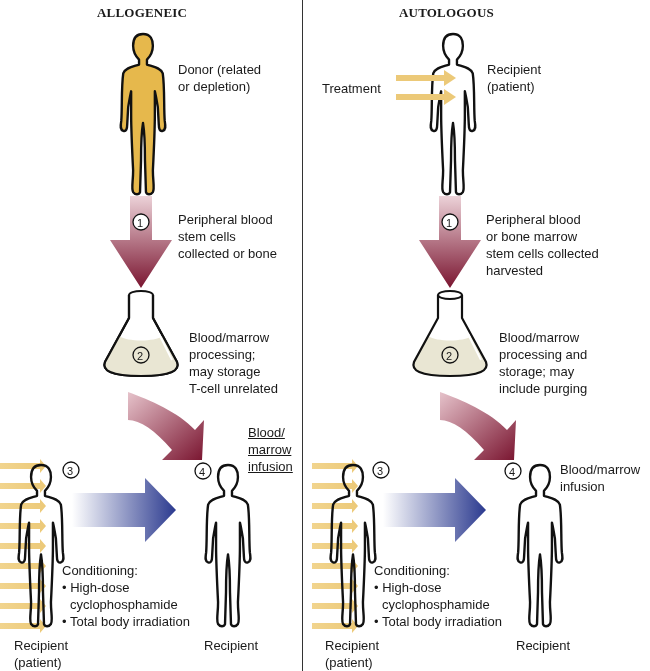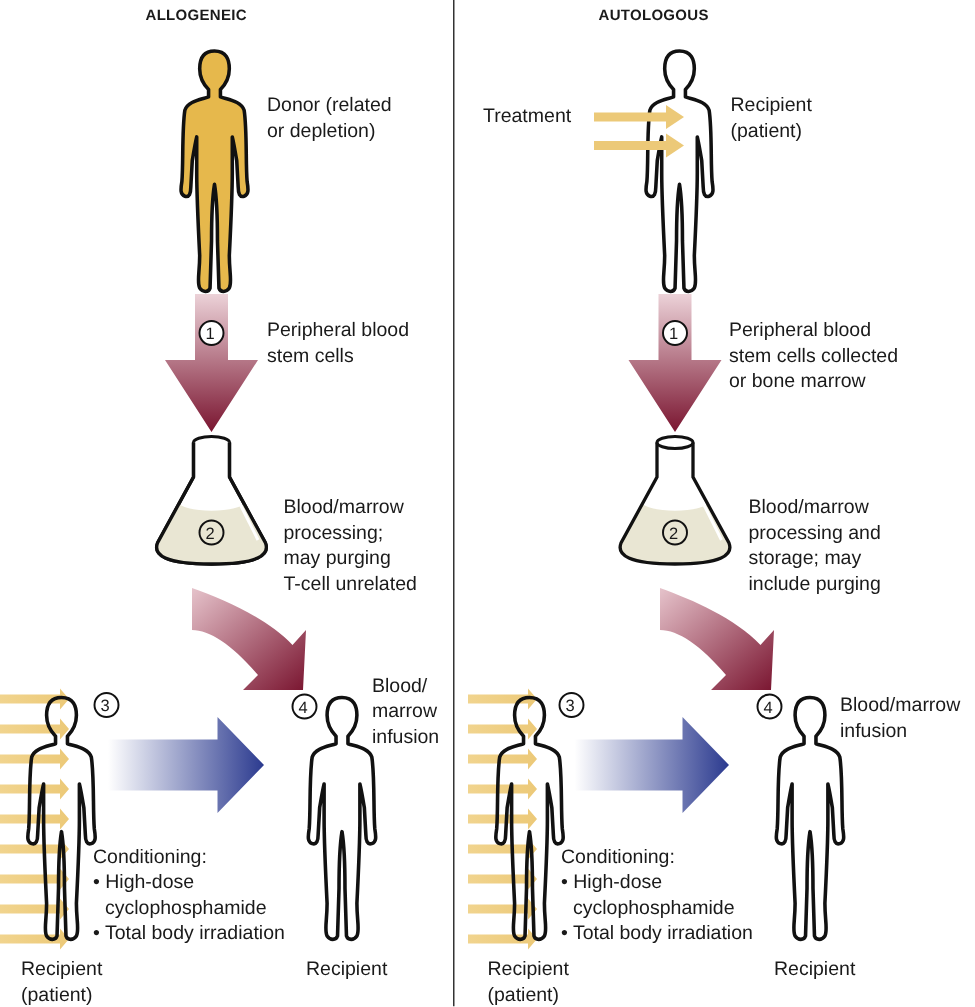--- a/index.html
+++ b/index.html
@@ -1,18 +1,18 @@
 <!DOCTYPE html>
 <html><head>
 <meta charset="utf-8">
 <style>
   html,body{margin:0;padding:0;background:#fff;}
   body{width:650px;height:671px;position:relative;overflow:hidden;font-family:"Liberation Sans",sans-serif;color:#1a1a1a;}
   .abs{position:absolute;}
-  .title{font-weight:bold;font-size:10px;letter-spacing:0.2px;}
+  .title{font-weight:bold;font-size:13px;letter-spacing:0.2px;font-family:Liberation Serif, serif;}
   .lbl{font-size:13px;line-height:17px;white-space:nowrap;}
   svg{position:absolute;left:0;top:0;}
   .divider{position:absolute;left:302px;top:0;width:1px;height:671px;background:#333;}
 </style>
 </head>
 <body>
 
 <svg width="650" height="671" viewBox="0 0 650 671">
   <defs>
     <symbol id="person" viewBox="0 0 48 166">
@@ -105,58 +105,60 @@
 
 <div class="abs title" style="left:97px;top:5px;">ALLOGENEIC</div>
 <div class="abs lbl" style="left:178px;top:61px;">
   <div>Donor (related</div>
   <div>or depletion)</div>
 </div>
 <div class="abs lbl" style="left:137px;top:215px;font-size:11px;">1</div>
 <div class="abs lbl" style="left:178px;top:211px;">
   <div>Peripheral blood</div>
   <div>stem cells</div>
+  <div>collected or bone</div>
 </div>
 <div class="abs lbl" style="left:137px;top:348px;font-size:11px;">2</div>
 <div class="abs lbl" style="left:189px;top:329px;">
   <div>Blood/marrow</div>
   <div>processing;</div>
-  <div>may purging</div>
+  <div>may storage</div>
   <div>T-cell unrelated</div>
 </div>
 <div class="abs lbl" style="left:67px;top:463px;font-size:11px;">3</div>
 <div class="abs lbl" style="left:199px;top:464px;font-size:11px;">4</div>
-<div class="abs lbl" style="left:248px;top:448px;">
+<div class="abs lbl" style="left:248px;top:424px;text-decoration:underline;">
   <div>Blood/</div>
   <div>marrow</div>
   <div>infusion</div>
 </div>
 <div class="abs lbl" style="left:62px;top:562px;">
   <div>Conditioning:</div>
   <div>• High-dose</div>
   <div style="padding-left:8px;">  cyclophosphamide</div>
   <div>• Total body irradiation</div>
 </div>
 <div class="abs lbl" style="left:14px;top:637px;">
   <div>Recipient</div>
   <div>(patient)</div>
 </div>
 <div class="abs lbl" style="left:204px;top:637px;">Recipient</div>
 
 <div class="abs title" style="left:399px;top:5px;">AUTOLOGOUS</div>
-<div class="abs lbl" style="left:322px;top:68px;">Treatment</div>
+<div class="abs lbl" style="left:322px;top:80px;">Treatment</div>
 <div class="abs lbl" style="left:487px;top:61px;">
   <div>Recipient</div>
   <div>(patient)</div>
 </div>
 <div class="abs lbl" style="left:446px;top:215px;font-size:11px;">1</div>
 <div class="abs lbl" style="left:486px;top:211px;">
   <div>Peripheral blood</div>
+  <div>or bone marrow</div>
   <div>stem cells collected</div>
-  <div>or bone marrow</div>
+  <div>harvested</div>
 </div>
 <div class="abs lbl" style="left:446px;top:348px;font-size:11px;">2</div>
 <div class="abs lbl" style="left:499px;top:329px;">
   <div>Blood/marrow</div>
   <div>processing and</div>
   <div>storage; may</div>
   <div>include purging</div>
 </div>
 <div class="abs lbl" style="left:377px;top:463px;font-size:11px;">3</div>
 <div class="abs lbl" style="left:509px;top:464px;font-size:11px;">4</div>

